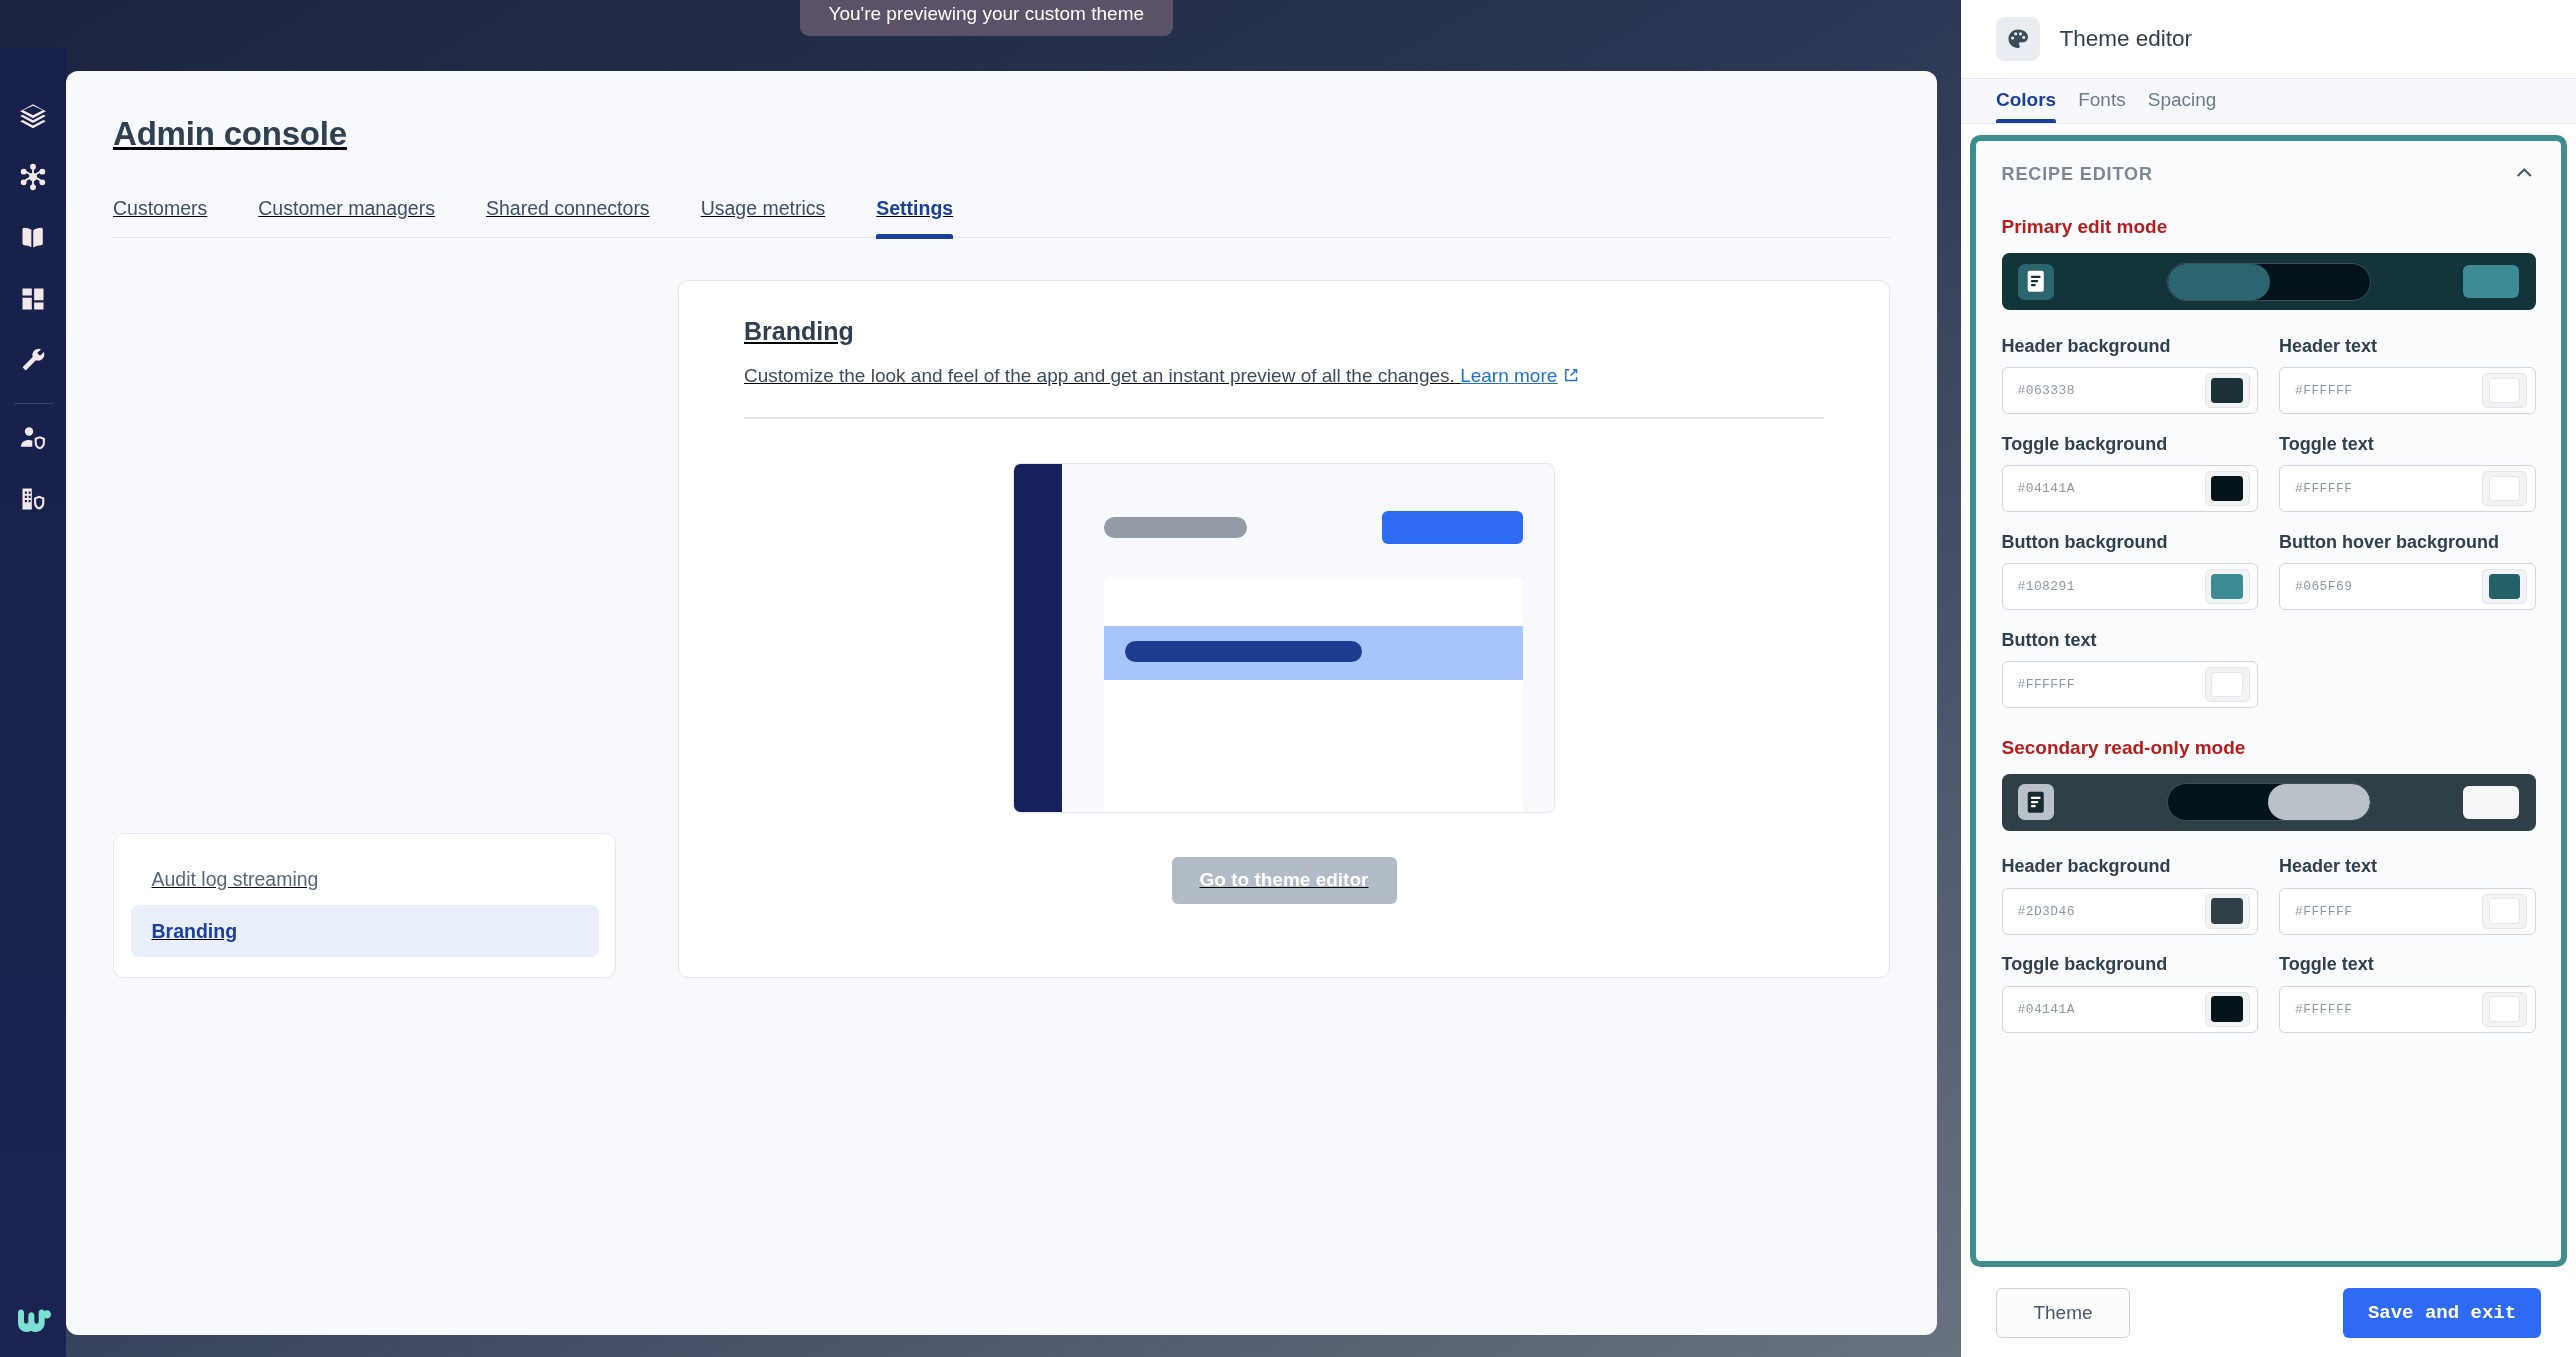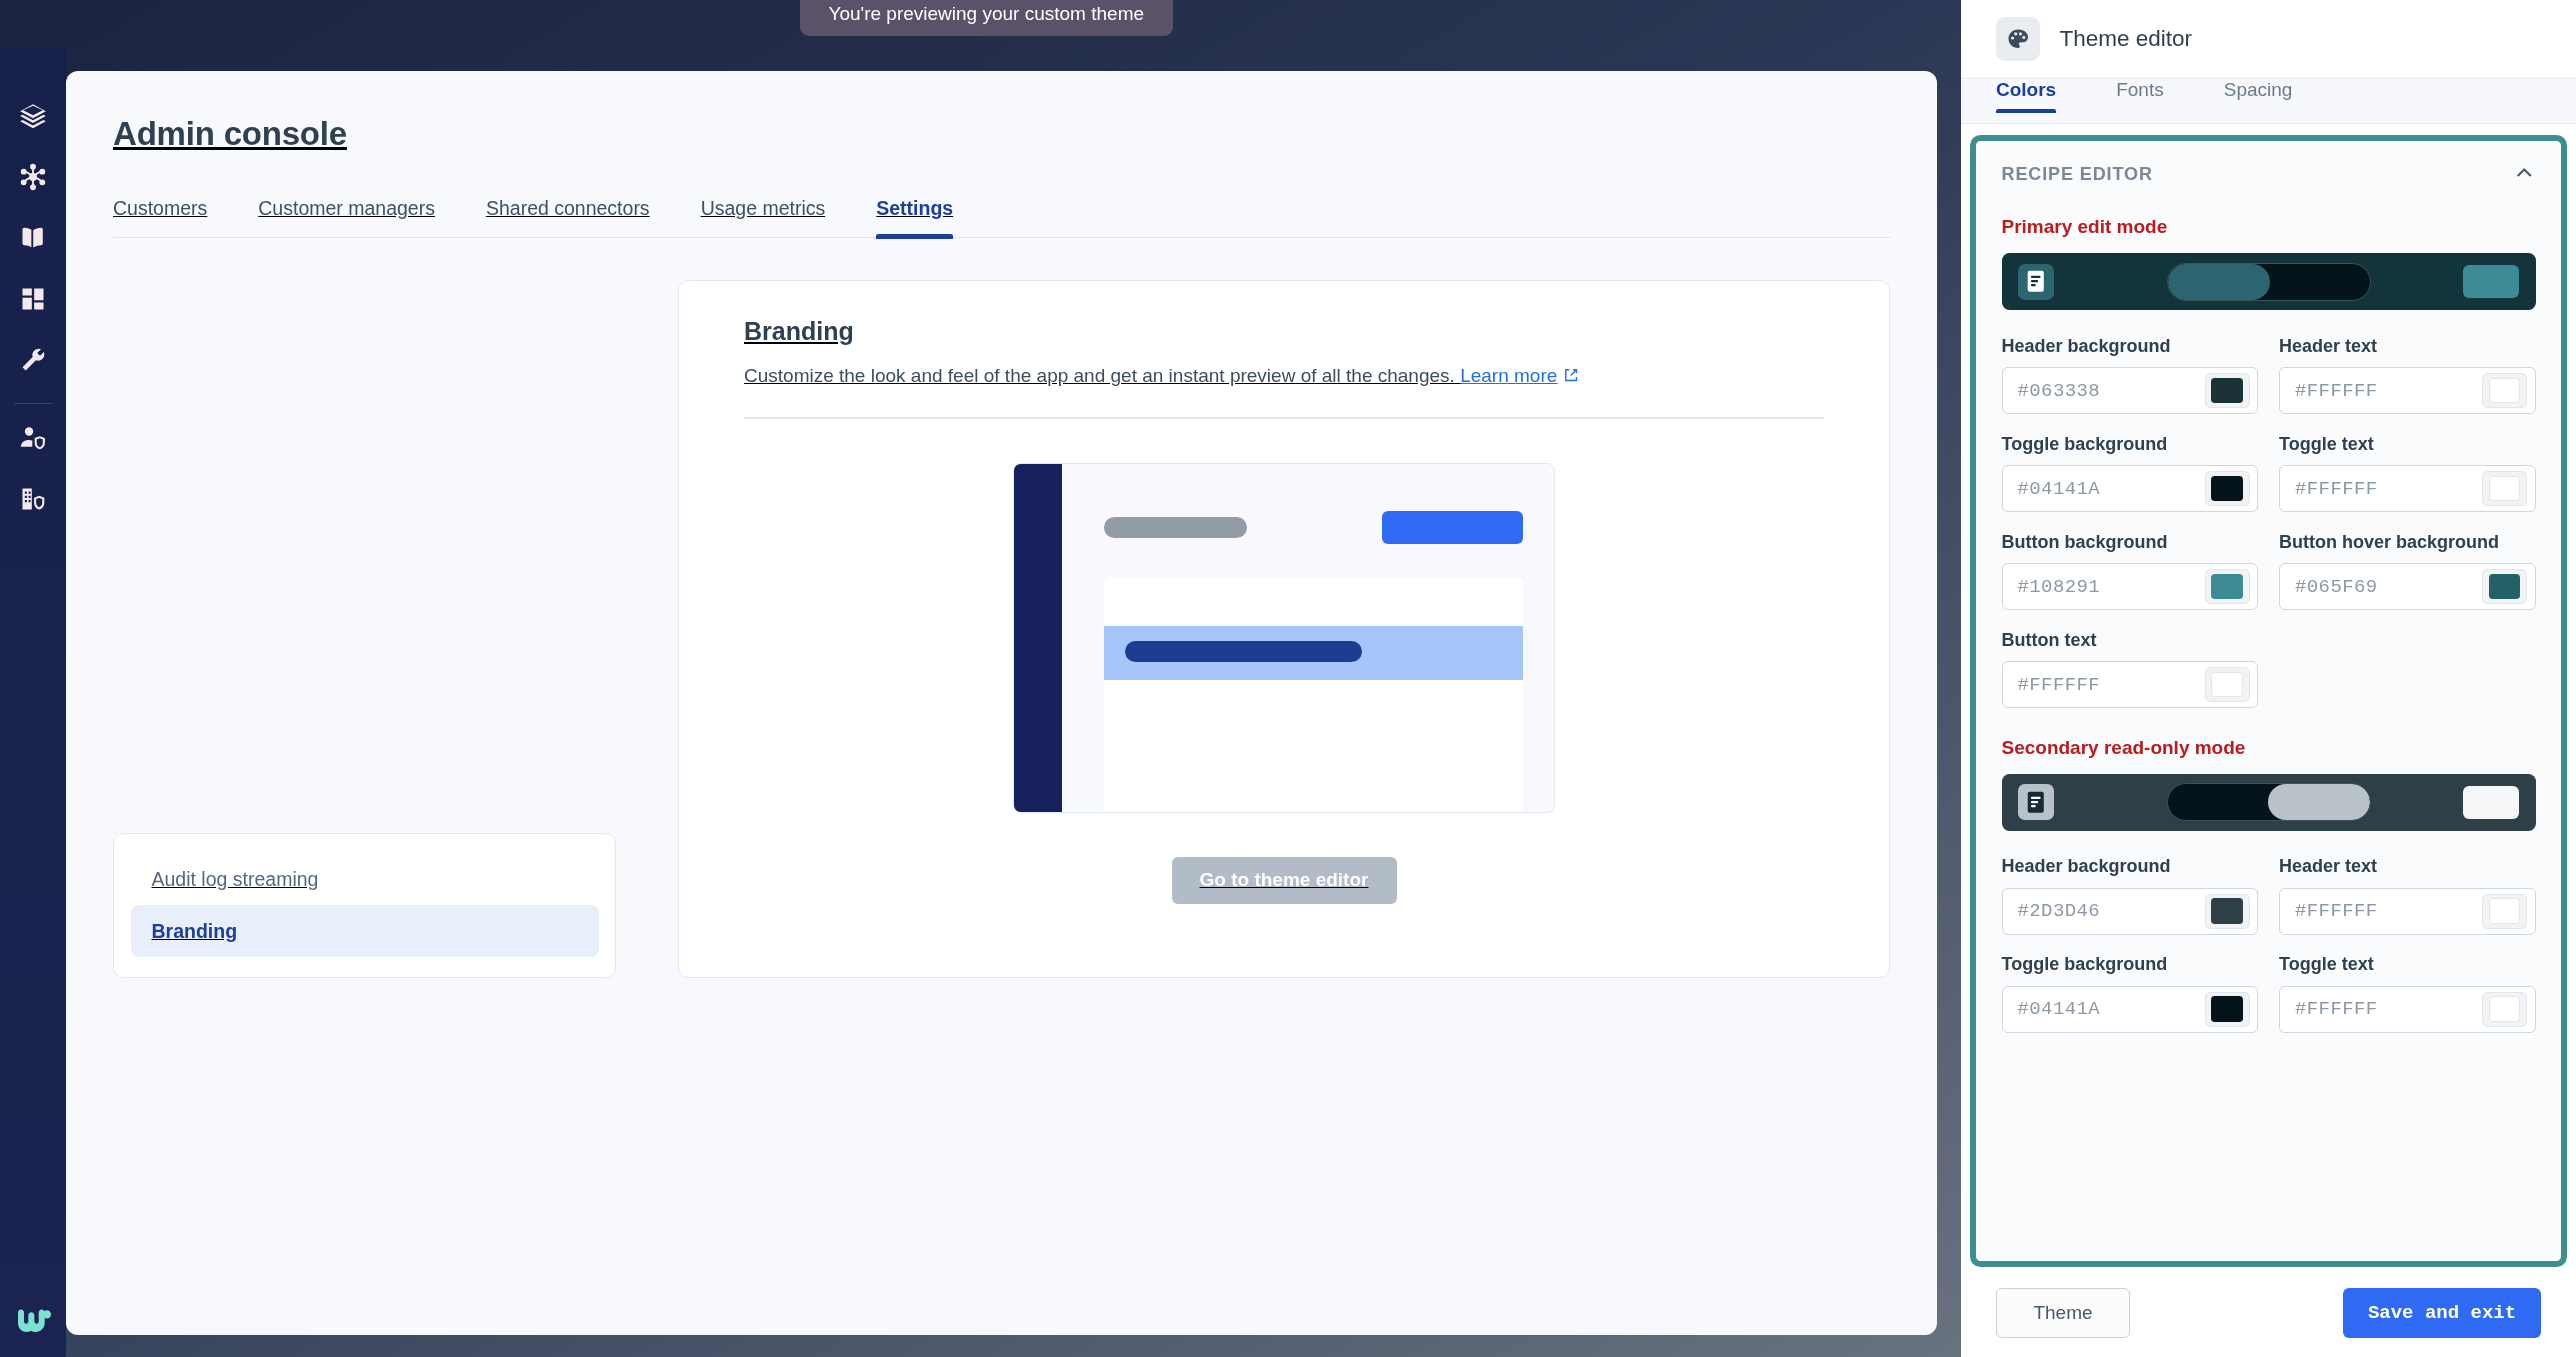--- a/index.html
+++ b/index.html
@@ -159,21 +159,21 @@
   }
   #panel-head { height: 78px; display: flex; align-items: center; gap: 19.5px; padding: 0 35px; flex: none; }
   #palette-chip {
     width: 44px; height: 44px; border-radius: 9px; background: #e9ecf1;
     display: flex; align-items: center; justify-content: center;
   }
   #palette-chip svg { width: 24px; height: 24px; fill: #3b4b5c; }
   #panel-title { font-size: 22.5px; color: #2f4050; font-weight: 500; }
   #panel-tabs {
     height: 46px; background: #f7f8fb; border-top: 1.5px solid #e6e9ef; border-bottom: 1.5px solid #e6e9ef;
-    display: flex; align-items: flex-end; gap: 60px; padding: 12px 35px; flex: none;
+    display: flex; align-items: flex-end; gap: 22px; padding: 2px 35px; flex: none;
   }
   .ptab { font-size: 19px; color: #6a7b8c; padding-bottom: 10.5px; position: relative; cursor: pointer; }
   .ptab.active { color: #1a3f9c; font-weight: 700; }
   .ptab.active::after { content:""; position:absolute; left:0; right:0; bottom:-1.5px; height:3.8px;
     background:#1a3f9c; border-radius: 2.3px 2.3px 0 0; }
 
   #recipe {
     position: absolute; left: 9px; right: 9px; top: 135px; bottom: 90px;
     border: 6px solid #3e8e8e; border-radius: 10.5px; background: #fafbfd;
     overflow: hidden;
@@ -207,21 +207,21 @@
   .strip.secondary .strip-btn { background: #f5f6f7; }
 
   .field-grid { display: grid; grid-template-columns: 1fr 1fr; gap: 0px 21px; margin-top: 6px; }
   .field { margin-top: 19.5px; }
   .field-label { font-size: 18px; font-weight: 700; color: #2f4050; }
   .color-input {
     margin-top: 10.5px; height: 47px; border: 1.5px solid #cfd6df; border-radius: 6px; background: #fff;
     display: flex; align-items: center; padding: 0 7.5px 0 15px; cursor: text;
   }
   .color-value {
-    flex: 1; font-family: "Liberation Mono", monospace; font-size: 19px; color: #8d98a6;
+    flex: 1; font-family: "Liberation Mono", monospace; font-size: 13px; color: #8d98a6;
     letter-spacing: 0.4px;
   }
   .swatch-btn {
     width: 45px; height: 35px; border-radius: 5.3px; background: #f1f3f5; border: 0.8px solid #e1e5ea;
     display: flex; align-items: center; justify-content: center; flex: none; cursor: pointer;
   }
   .swatch { width: 31.5px; height: 25.5px; border-radius: 3.8px; }
   .swatch.white { border: 0.8px solid #e3e6ea; }
 
   #panel-footer {

